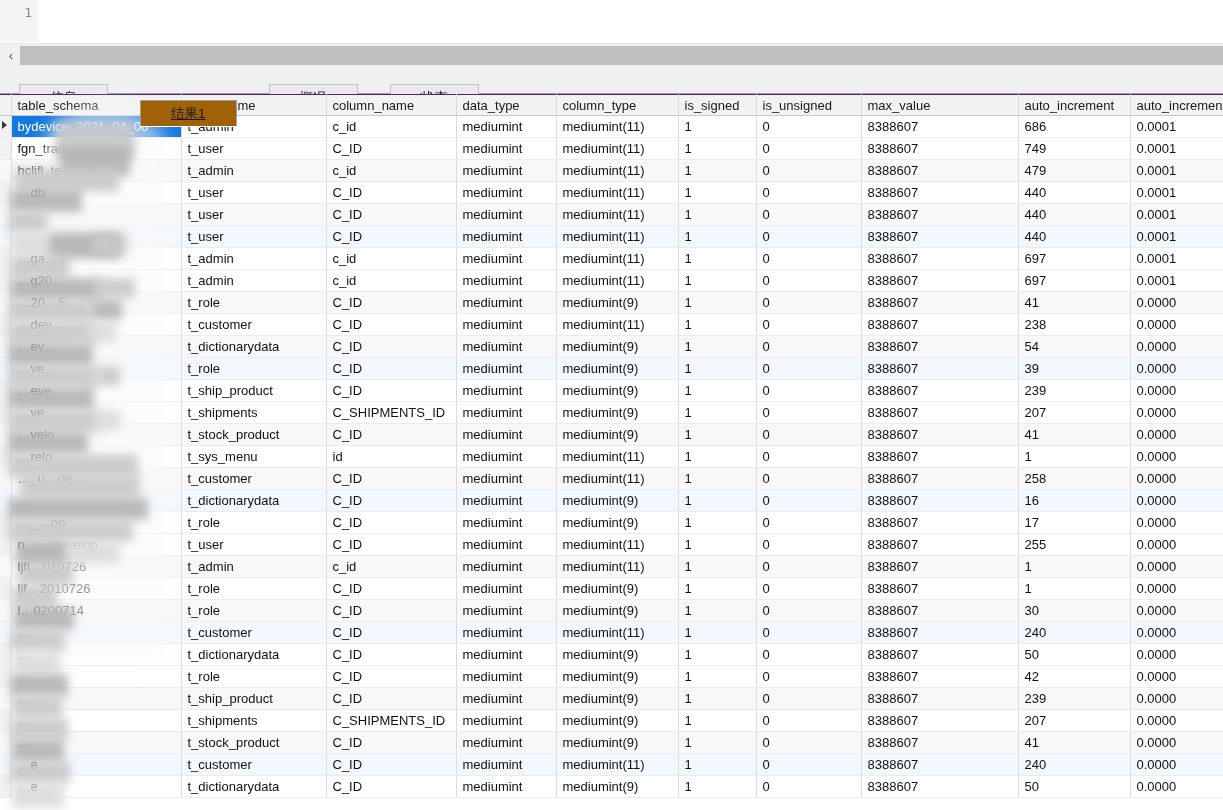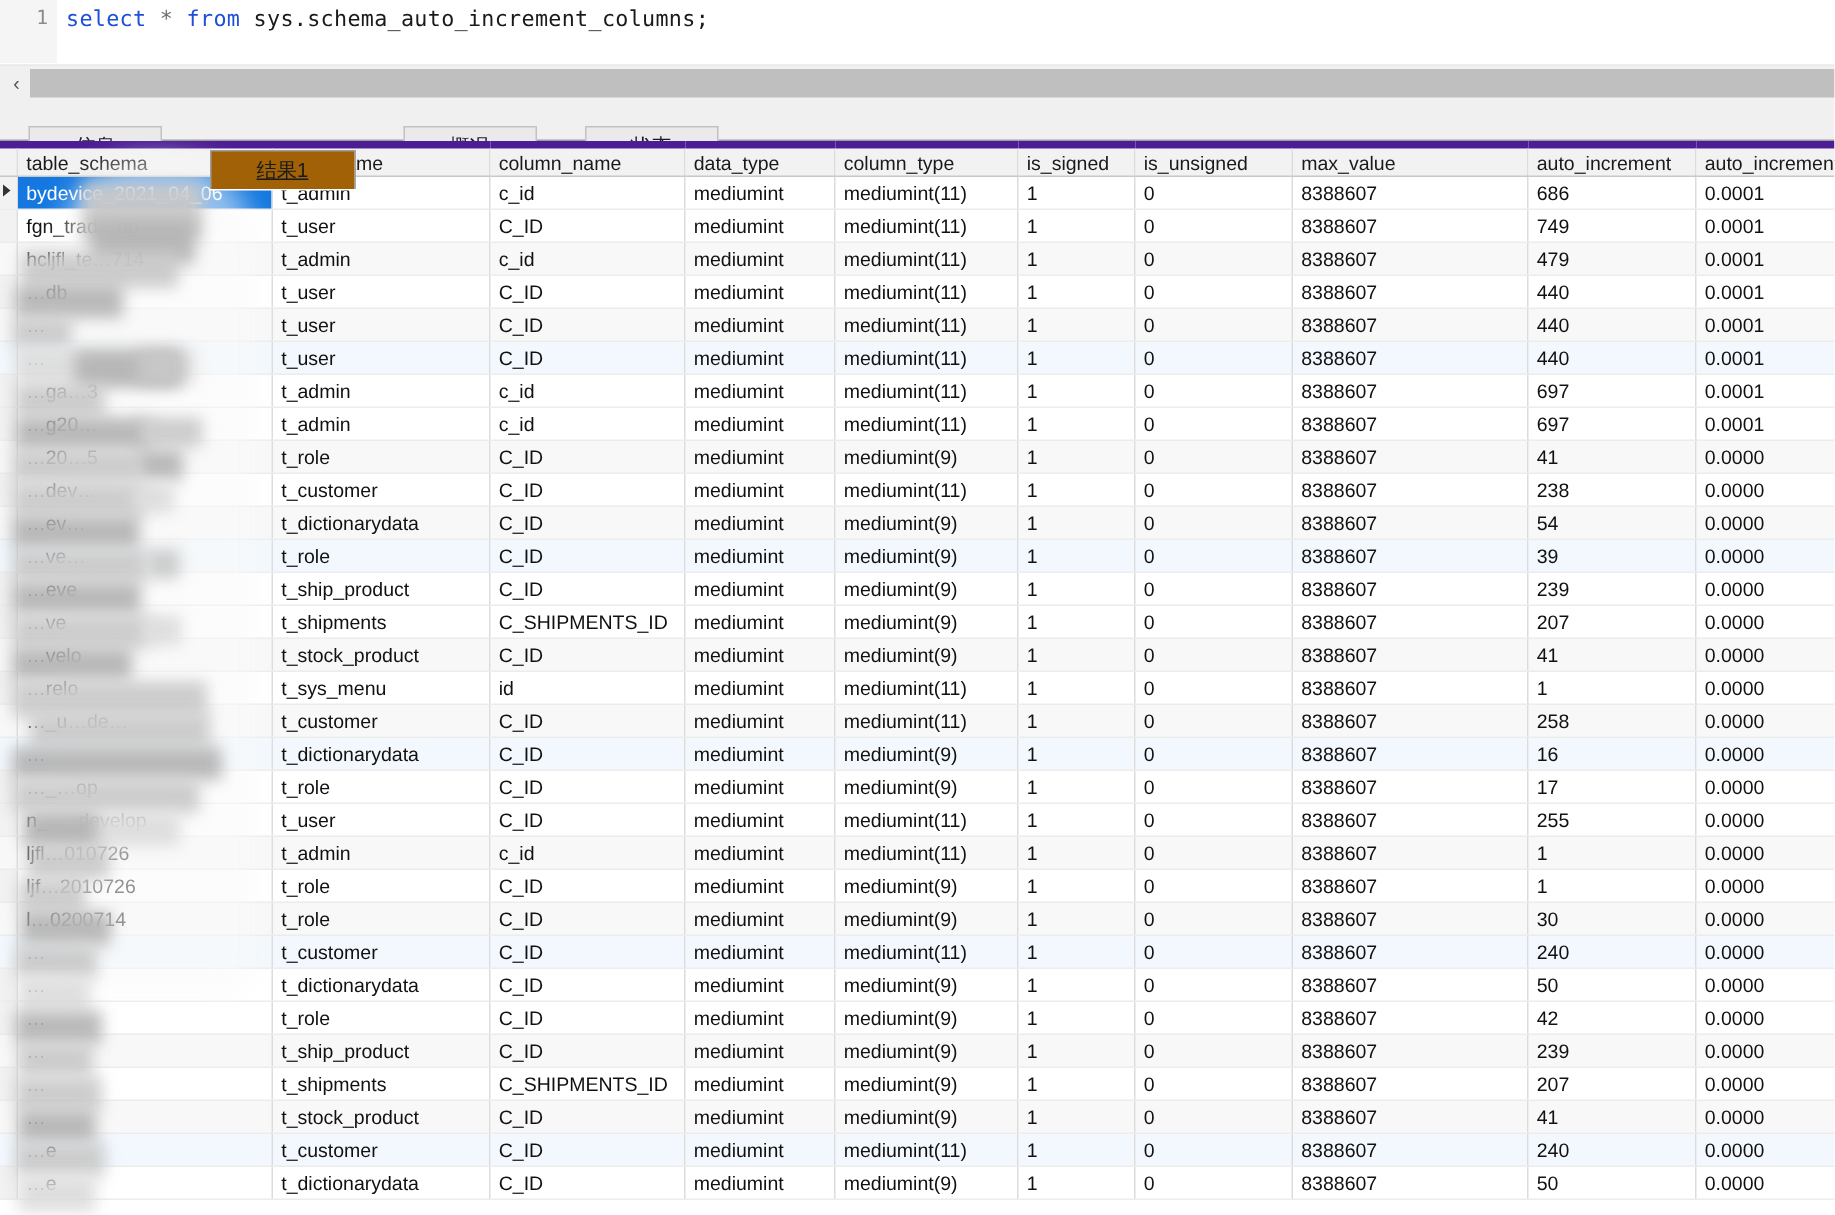--- a/index.html
+++ b/index.html
@@ -116,21 +116,21 @@
     white-space: nowrap;
     text-overflow: clip;
     box-sizing: border-box;
     font-weight: normal;
     text-align: left;
     vertical-align: middle;
   }
   table.grid thead th {
     background: #f2f2f2;
     border-bottom: 1px solid #c8c8c8;
-    border-top: 5px solid #4c1d95;
+    border-top: 1px solid #4c1d95;
     height: 21px;
     color: #1a1a1a;
     font-size: 13px;
   }
   th.rowhdr, td.rowhdr {
     width: 11px;
     padding: 0;
     background: #f2f2f2;
     border-right: 1px solid #cfcfcf;
   }
@@ -192,21 +192,20 @@
     pointer-events: none;
   }
 </style>
 </head>
 <body>
 
 <div id="sql-editor">
   <div id="gutter">
     <span id="gutter-num">1</span>
   </div>
-  <div id="sql-line"><span class="kw">select</span><span class="op"> </span><span class="op">*</span><span class="op"> </span><span class="kw">from</span><span class="op"> </span><span class="idn">sys.schema_auto_increment_columns;</span></div>
 </div>
 
 <div id="splitter-strip">
   <div id="splitter-arrow">‹</div>
   <div id="splitter-bar"></div>
 </div>
 
 <div id="tab-bar"><div class="tab">信息</div><div class="tab active">结果1</div><div class="tab">概况</div><div class="tab">状态</div></div>
 
 <div id="grid-wrap">

